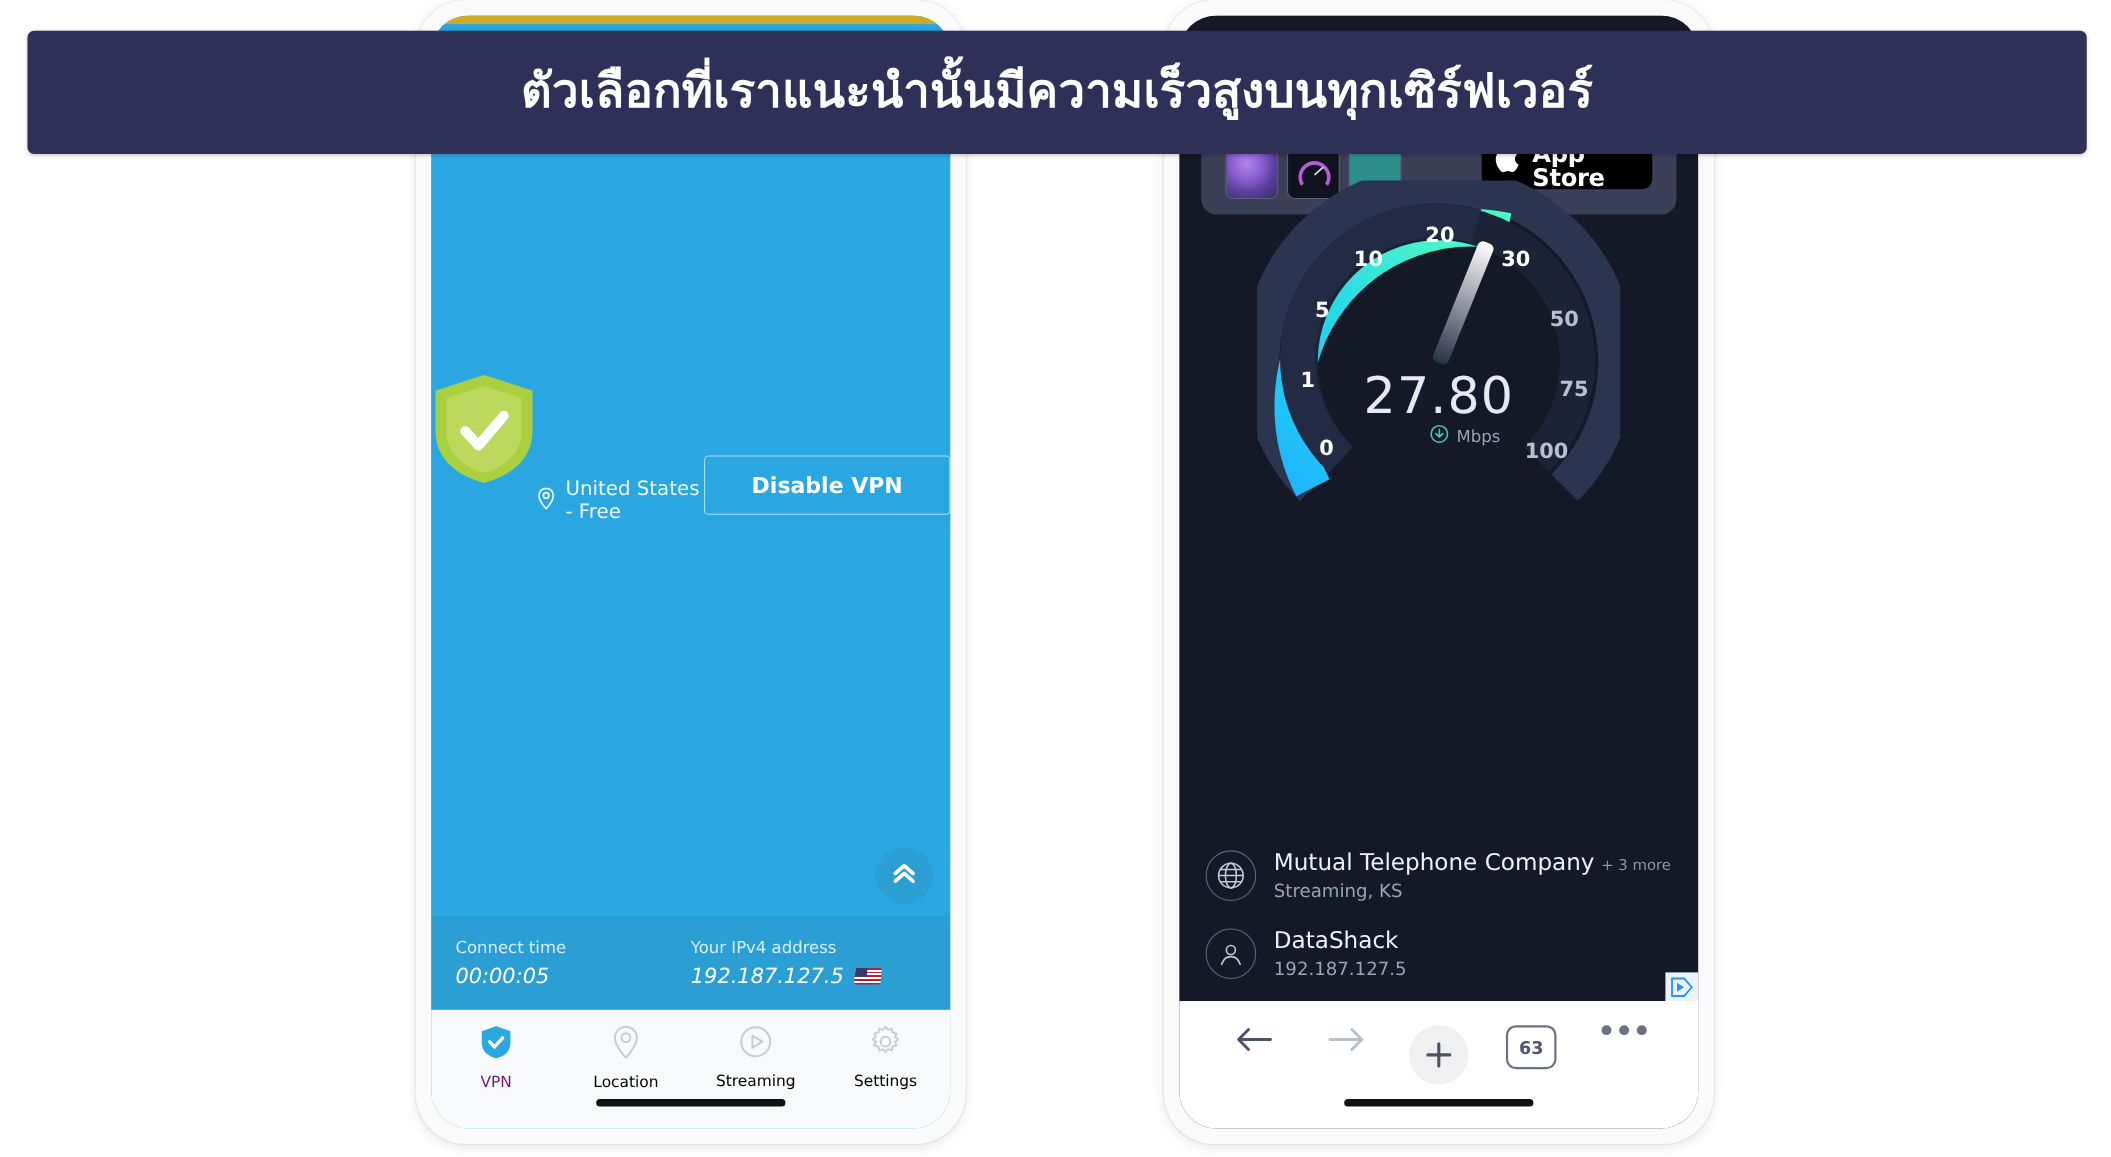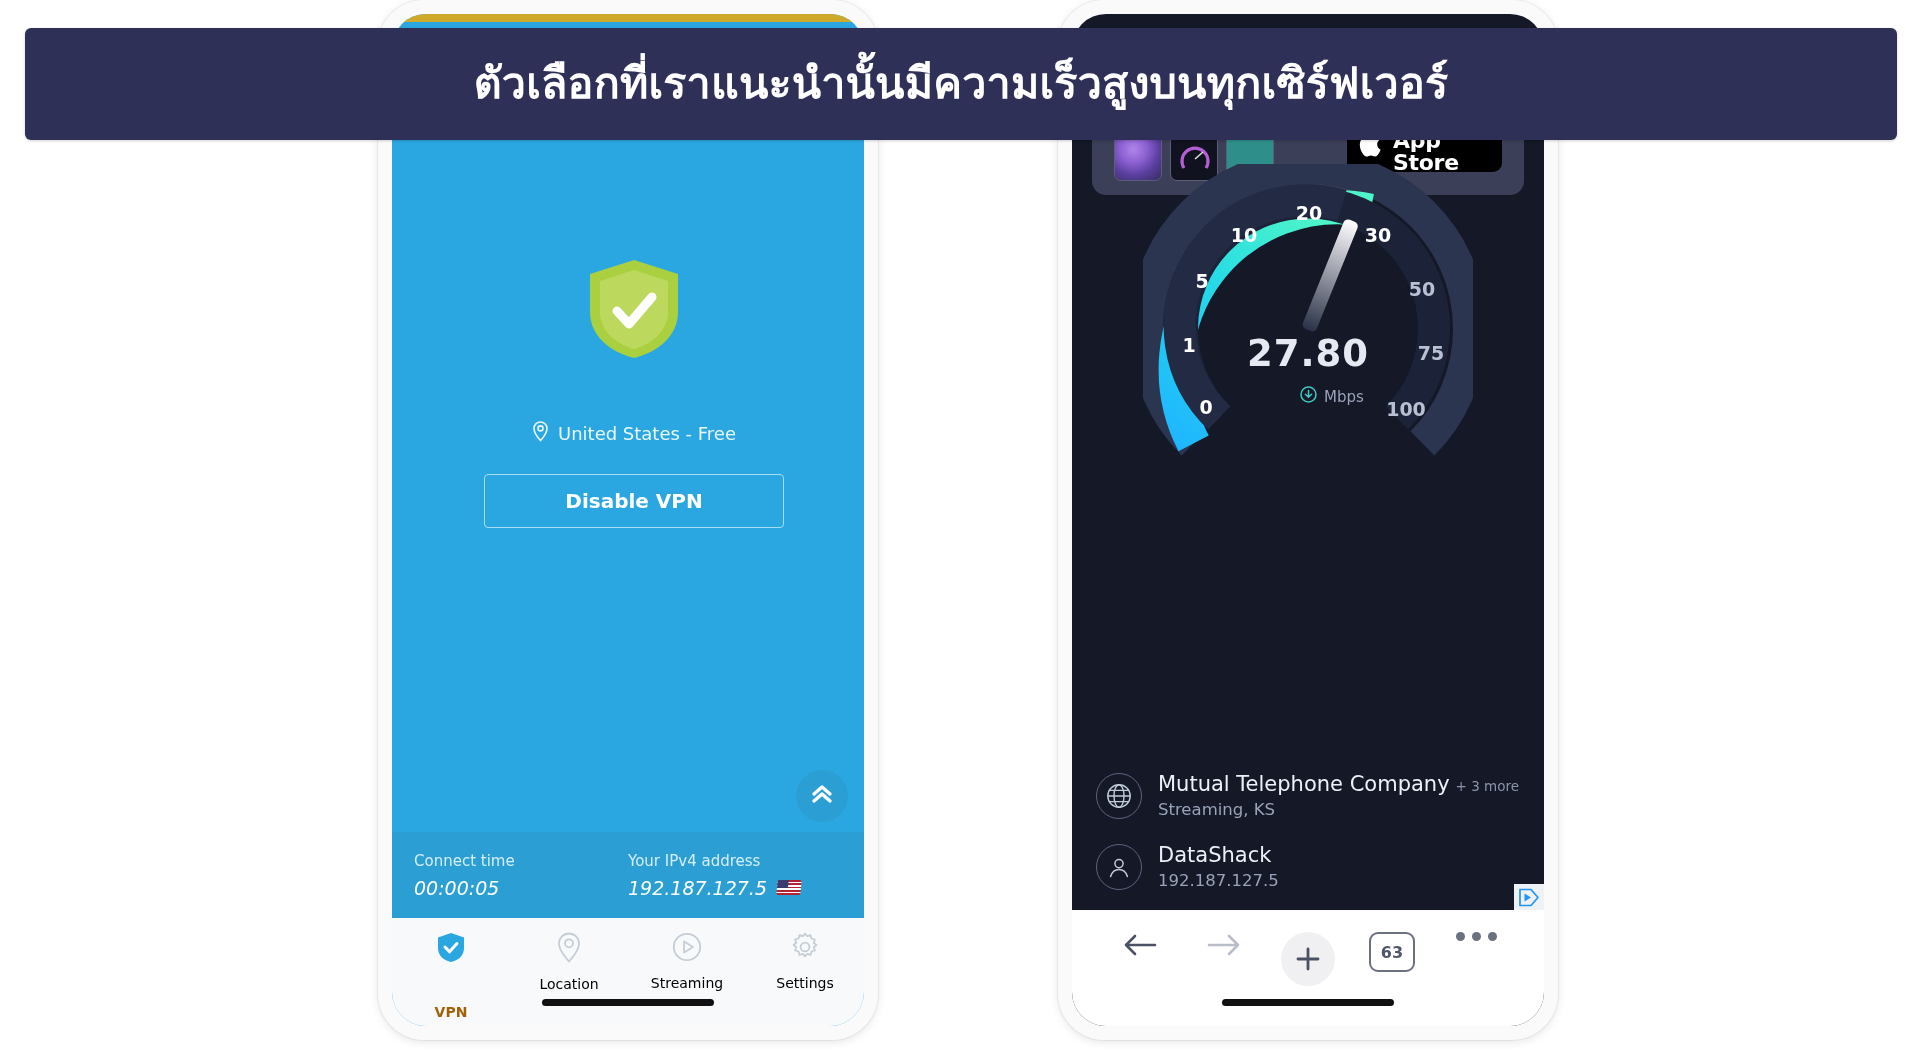--- a/index.html
+++ b/index.html
@@ -48,22 +48,22 @@
   }
 
   
   #phone-left { left: 378px; top: 0px; width: 500px; height: 1040px; }
   
   #phone-right { left: 1058px; top: 0px; width: 500px; height: 1040px; }
 
   
   .vpn-screen { background: #2aa7e0; display: flex; flex-direction: column; height: 100%; }
   .vpn-topstrip { height: 8px; background: #cfa92a; flex: 0 0 auto; }
-  .vpn-body { flex: 1 1 auto; position: relative; display: flex; flex-direction: column;
-              align-items: center; justify-content: center; background:#2aa7e0;margin-left:12px; }
+  .vpn-body { flex: 1 1 auto; position: relative; display: flex; flex-direction: row;
+              align-items: center; justify-content: center; background:#2aa7e0; }
   .shield-wrap { margin-top: -70px; }
   .vpn-location { display: flex; align-items: center; gap: 9px; margin-top: 56px; }
   .vpn-location .loc-label { color:#eaf7fe; font-size: 18px; }
   .disable-btn {
     margin-top: 28px;
     width: 300px; height: 54px;
     border: 1.5px solid #a8ddf5;
     border-radius: 4px;
     color: #ffffff; font-size: 20px; font-weight: 700;
     display: flex; align-items: center; justify-content: center;
@@ -91,21 +91,21 @@
           background: linear-gradient(#b22234 0 11%, #fff 11% 22%, #b22234 22% 33%, #fff 33% 44%,
                       #b22234 44% 55%, #fff 55% 66%, #b22234 66% 77%, #fff 77% 88%, #b22234 88% 100%);
           transform: skewX(-6deg); }
   .flag::before { content:""; position:absolute; left:0; top:0; width: 45%; height: 56%; background:#3c3b6e; }
   .vpn-tabbar {
     height: 108px; flex: 0 0 auto; background: #f7f9fb;
     display: flex; align-items: flex-start; padding-top: 14px;
   }
   .tab-item { flex: 1 1 25%; display: flex; flex-direction: column; align-items: center; gap: 9px; cursor: pointer; }
   .tab-label { font-size: 14px; color: #000000; }
-  .tab-item.active .tab-label { color: #a16207; font-weight: 700; margin-top: 28px; }
+  .tab-item.active .tab-label { color: #701a75; font-weight: 400; }
   .home-indicator {
     position: absolute; bottom: 20px; left: 50%; transform: translateX(-50%);
     width: 172px; height: 7px; border-radius: 4px; background: #111;
   }
 
   
   .st-screen { background: #141827; height: 100%; display: flex; flex-direction: column; position: relative; }
   .st-content { flex: 1 1 auto; position: relative; overflow: hidden; }
   .st-ad {
     margin: 20px 20px 0 20px;
@@ -129,21 +129,21 @@
     display:flex; align-items:center; gap: 8px; padding: 0 12px; cursor: pointer;
   }
   .appstore-lines { display:flex; flex-direction:column; line-height:1; color:#fff; }
   .appstore-top { font-size: 10.5px; }
   .appstore-bottom { font-size: 22px; font-weight: 600; letter-spacing:-0.3px; margin-top:2px; }
 
   .gauge-wrap { position:absolute; left:0; right:0; top: 150px; display:flex; justify-content:center; }
   .gauge { position: relative; width: 330px; height: 330px; }
   .gauge-value {
     position:absolute; left: 0; right: 0; top: 168px; text-align:center;
-    color:#e6e9f2; font-size: 37px; font-weight: 700; letter-spacing: 1px;
+    color:#e6e9f2; font-size: 46px; font-weight: 400; letter-spacing: 1px;
     font-family: "DejaVu Sans", "Liberation Sans", sans-serif;
   }
   .gauge-unit { position:absolute; left:0; right:0; top: 222px; text-align:center;
                 color:#9aa2b8; font-size: 15px; display:flex; align-items:center; justify-content:center; gap:7px;padding-left:48px; }
 
   .isp-list { position:absolute; left: 0; right: 0; bottom: 0px; padding: 0 24px 8px 24px; }
   .isp-row { display:flex; align-items:center; gap: 16px; padding: 12px 0; }
   .isp-circle { width: 46px; height: 46px; border-radius: 50%; border: 1.5px solid #5c6480;
                 display:flex; align-items:center; justify-content:center; flex: 0 0 auto; }
   .isp-name { color:#eef0f7; font-size: 21px; }

